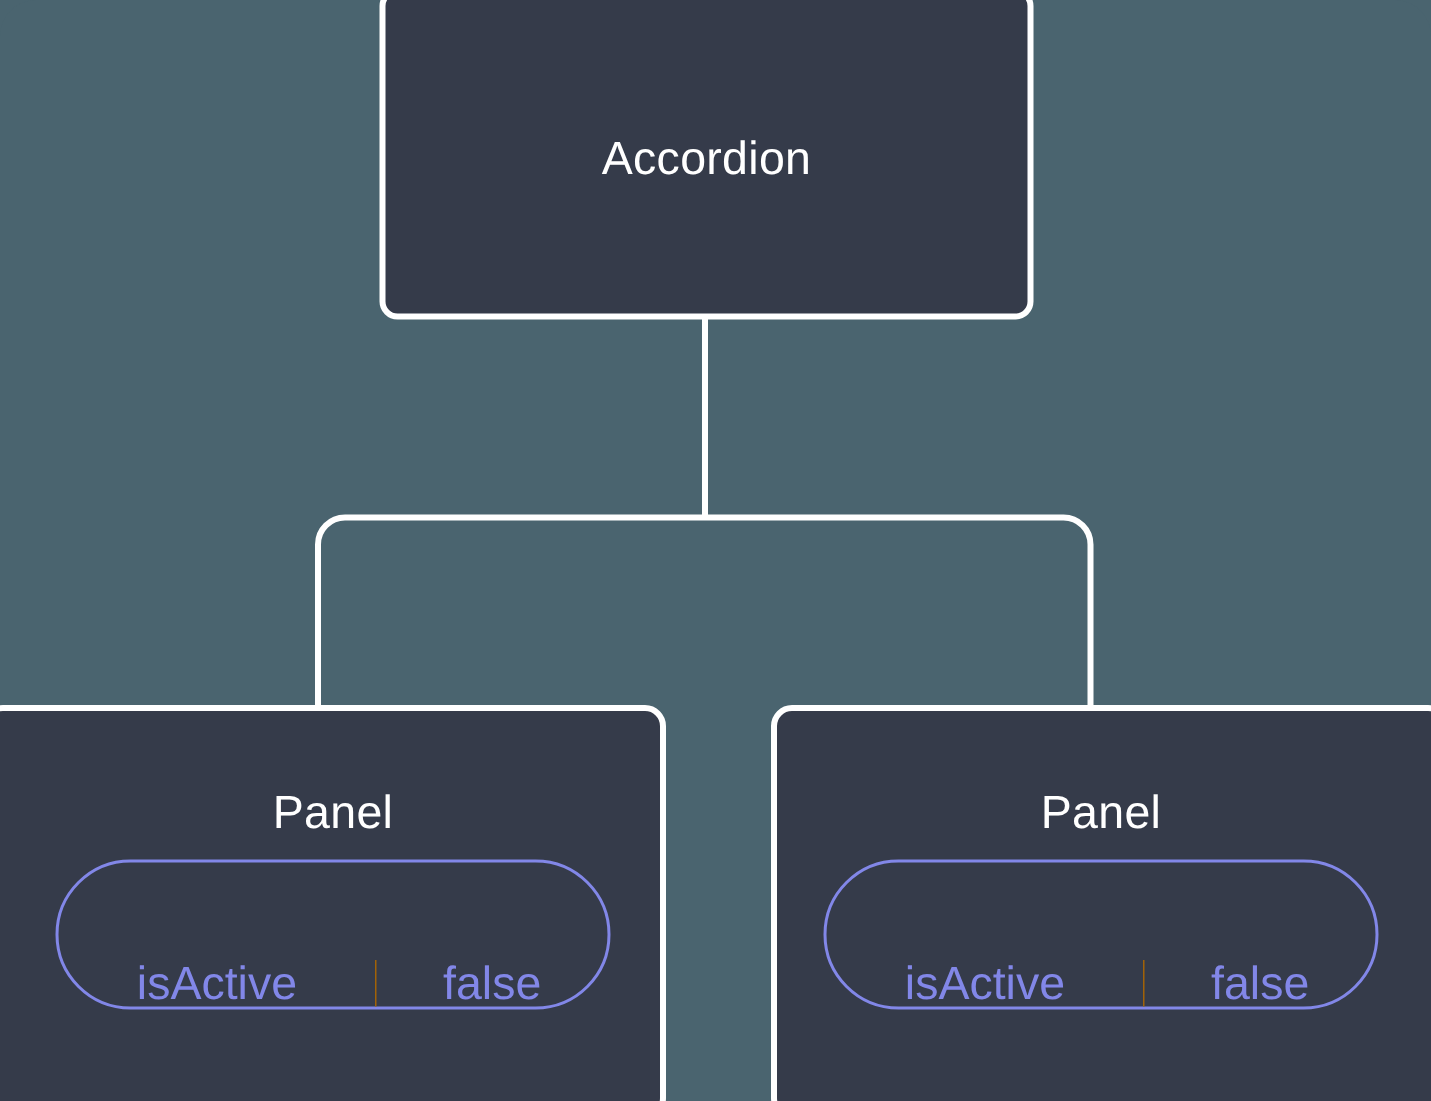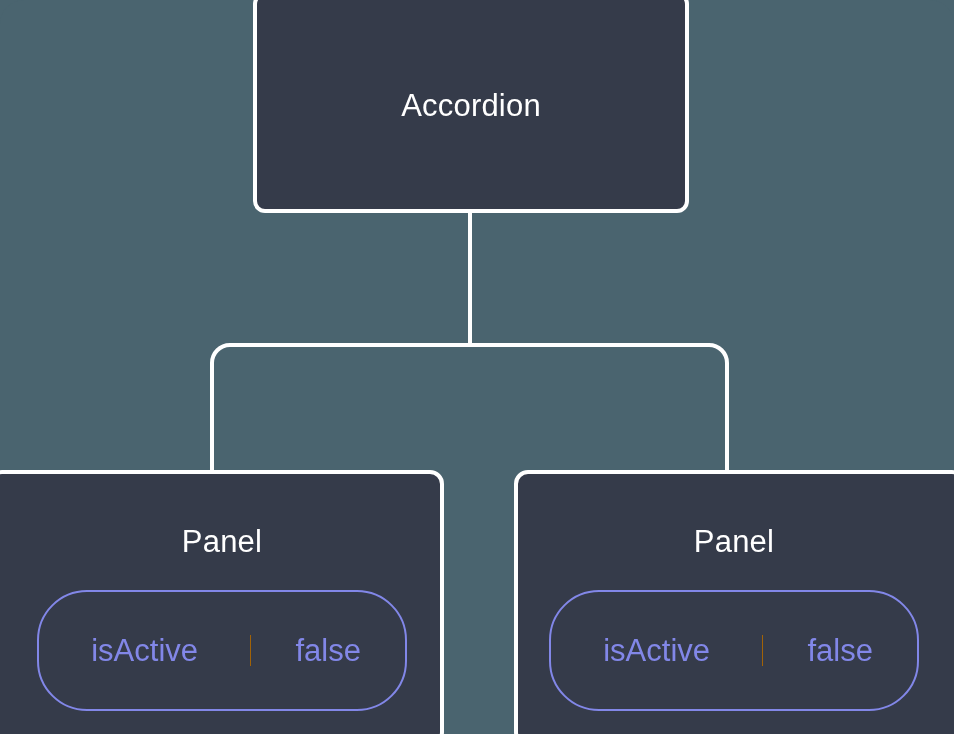--- a/index.html
+++ b/index.html
@@ -81,27 +81,27 @@
     padding-left: 12px;
   }
   #node-panel-right {
     left: 514px;
     width: 452px;
     padding-right: 12px;
   }
 
   
   .state-pill {
-    margin-top: 33px;
+    margin-top: 16px;
     box-sizing: border-box;
-    height: 121px;
+    height: 100px;
     border: 2px solid #8287e8;
     border-radius: 50px;
     display: flex;
-    align-items: center;
+    align-items: flex-end;
     background: transparent;
   }
 
   .pill-key, .pill-value {
     display: flex;
     align-items: center;
     justify-content: center;
     color: #8287e8;
     font-size: 31px;
     font-weight: 400;

